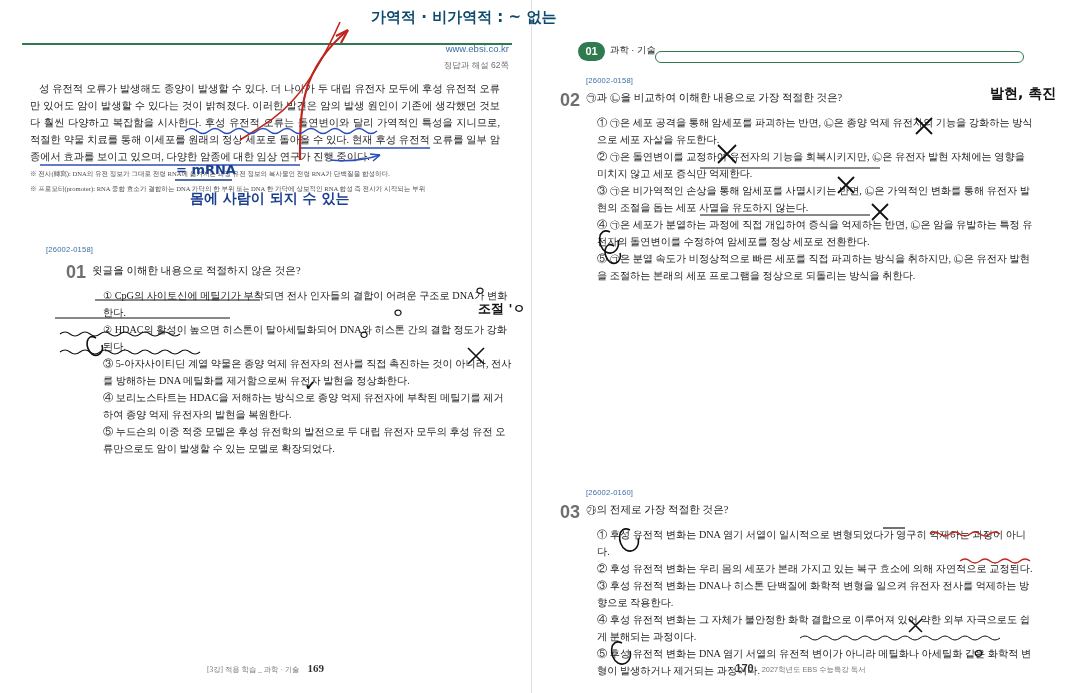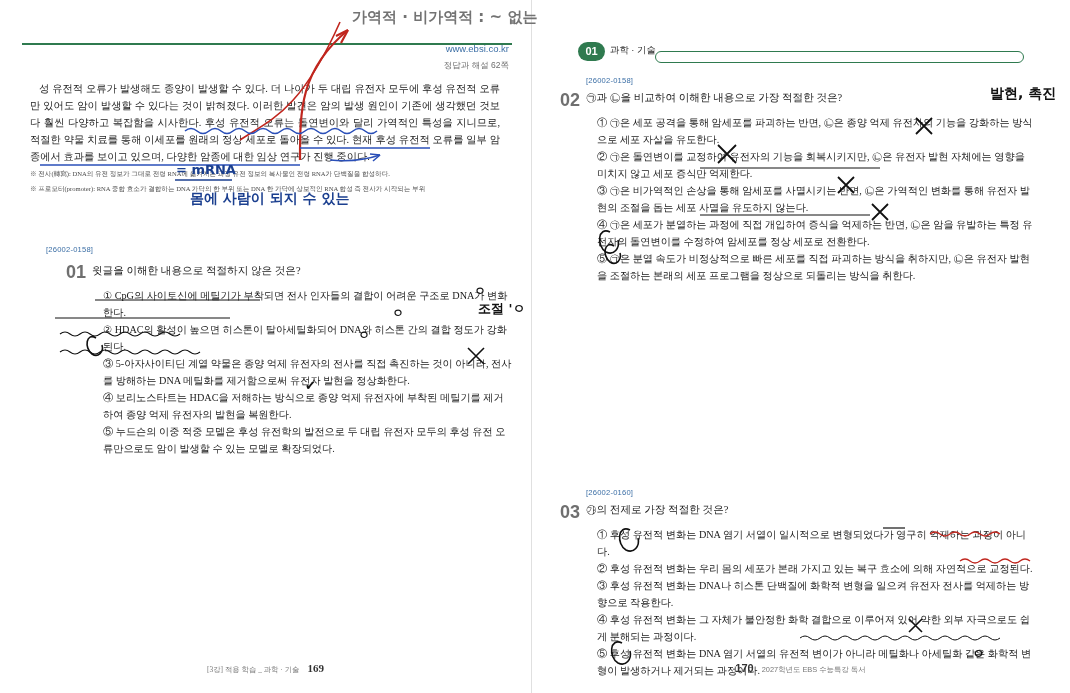--- a/index.html
+++ b/index.html
@@ -97,21 +97,21 @@
   .rp-footer b{font-size:11px;color:#333;margin-right:8px;}
 
   
   .anno{position:absolute;left:0;top:0;width:1070px;height:693px;pointer-events:none;}
   .hand{
     position:absolute;
     font-family:"DejaVu Sans",sans-serif;
     color:#111;font-weight:bold;white-space:nowrap;
   }
   .hand.blue{color:#1b3f8f;}
-  .hand.red{color:#737373;}
+  .hand.red{color:#0c4a6e;margin-left:19px;}
 </style>
 </head>
 <body>
 
 <div class="page page-left">
   <div class="lp-rule"></div>
   <div class="lp-url">www.ebsi.co.kr</div>
   <div class="lp-answer">정답과 해설 62쪽</div>
 
   <div class="lp-body">

